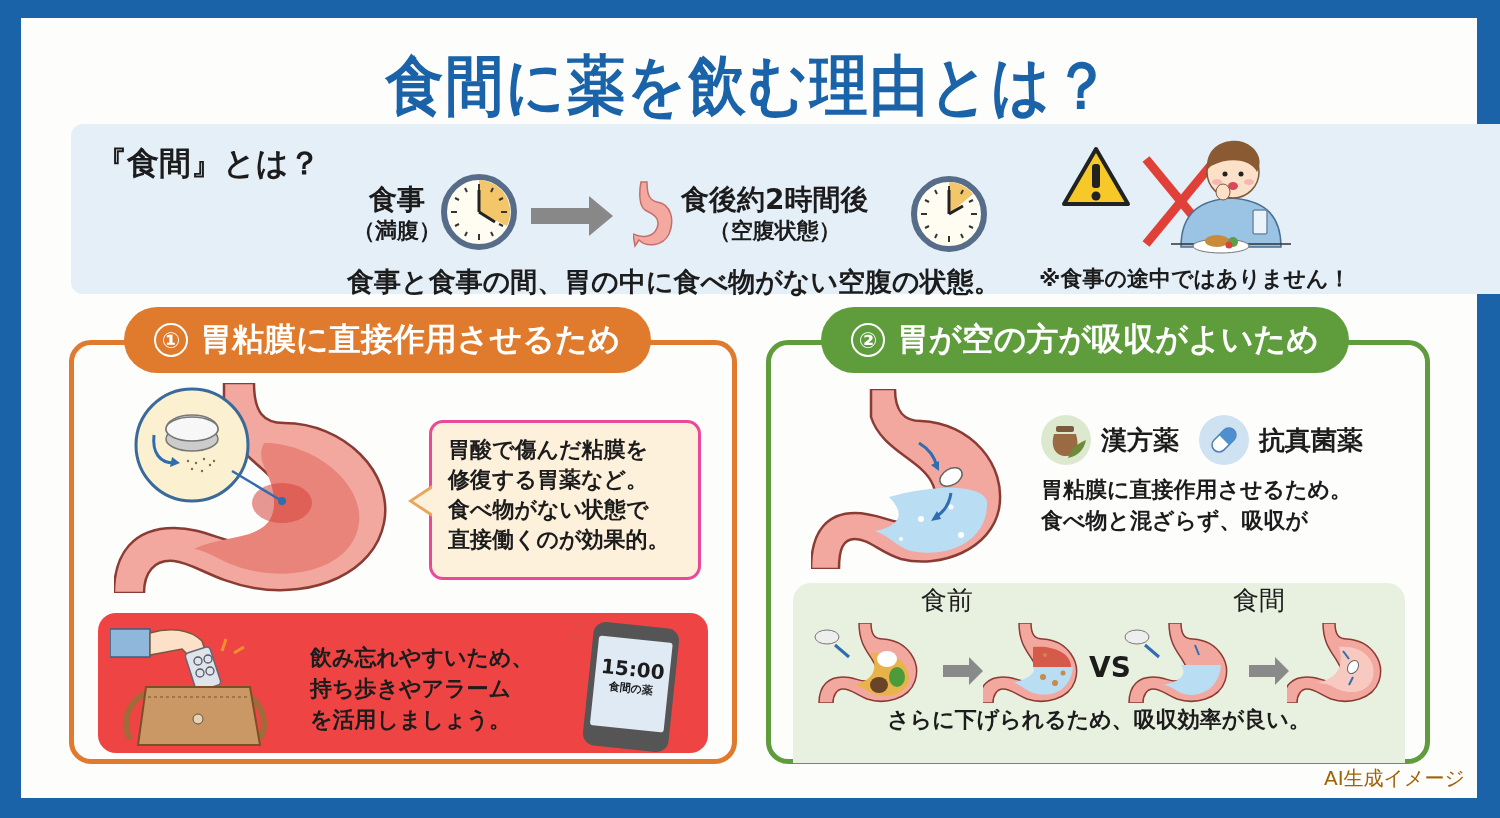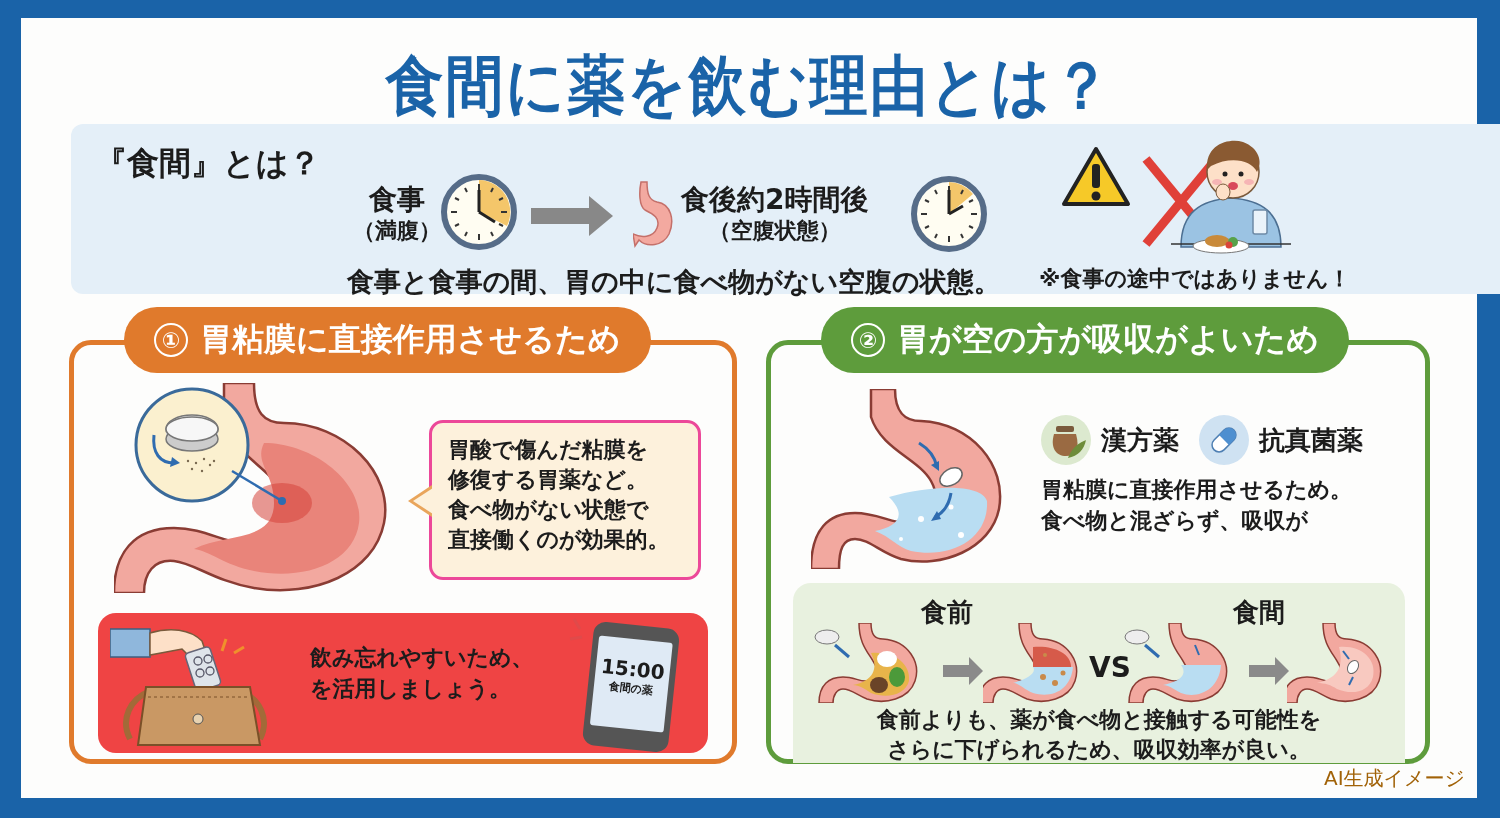--- a/index.html
+++ b/index.html
@@ -73,21 +73,21 @@
   .phone .time { font-size: 20px; font-weight: bold; margin-top: 18px; }
   .phone .lbl { font-size: 11px; font-weight: bold; }
 
   .kampo-row { position:absolute; left: 270px; top: 70px; display:flex; align-items:center; gap: 10px; font-size: 26px; font-weight:bold; }
   .med-circle { width: 50px; height: 50px; border-radius: 50%; display:flex; align-items:center; justify-content:center; }
   .green-desc { position:absolute; left: 270px; top: 130px; font-size: 22px; font-weight:bold; line-height: 1.4; }
   .compare-box {
     position:absolute; left: 22px; top: 238px; width: 612px; height: 180px;
     background: #e8f1df; border-radius: 18px 18px 0 0;
   }
-  .cmp-label { position:absolute; top: 12px; font-size: 26px; font-weight:bold; }
+  .cmp-label { position:absolute; top: 0; font-size: 26px; font-weight:normal; }
   .vs { position:absolute; left: 296px; top: 68px; font-size: 28px; font-weight:bold; }
   .cmp-desc { position:absolute; left: 0; right: 0; top: 122px; text-align:center; font-size: 22px; font-weight:bold; line-height: 1.38; }
   .small-arrow { position:absolute; width: 26px; height: 12px; background:#8a8a8a; }
   .small-arrow::after { content:""; position:absolute; right:-14px; top:-8px; border-left:14px solid #8a8a8a; border-top:14px solid transparent; border-bottom:14px solid transparent; }
   .credit { position:absolute; right: 12px; bottom: 6px; font-size: 20px; color:#a16207; }
   .mini { position:absolute; }
 </style>
 </head>
 <body>
 
@@ -243,20 +243,21 @@
         <path d="M36 68 L140 68 L150 126 L28 126 Z" fill="#c99864" stroke="#7a5028" stroke-width="2"></path>
         <path d="M38 78 L138 78" stroke="#7a5028" stroke-width="1" stroke-dasharray="3 3"></path>
         <circle cx="88" cy="100" r="5" fill="#e8d2b0" stroke="#555" stroke-width="1"></circle>
         <g stroke="#f0902c" stroke-width="3">
             <line x1="116" y1="20" x2="112" y2="32"></line>
             <line x1="124" y1="34" x2="134" y2="28"></line>
           </g>
       </svg>
       <div class="tip-text">
         <div>飲み忘れやすいため、</div>
+        <div>持ち歩きやアラーム</div>
         <div>を活用しましょう。</div>
       </div>
       <div class="phone">
         <div class="screen">
           <div class="time">15:00</div>
           <div class="lbl">食間の薬</div>
         </div>
       </div>
       <svg class="mini" style="left:470px; top:4px" width="24" height="30" viewBox="0 0 24 30">
         <g stroke="#e04a4a" stroke-width="3">
@@ -350,20 +351,19 @@
       <div class="small-arrow" style="left:456px; top:82px"></div>
       <svg class="mini" style="left:494px; top:40px" width="110" height="80" viewBox="0 0 110 80">
         <path d="M36 0 L48 0 C48 12 52 16 60 16 C86 18 98 40 92 58 C86 76 62 82 44 76 C34 72 28 66 20 66 C14 66 10 72 10 80 L-4 80 C-4 62 6 54 20 54 C30 54 36 58 42 58 C54 58 56 46 50 38 C44 28 36 20 36 0 Z" fill="#f2a89f" stroke="#8a3c34" stroke-width="1.5"></path>
         <path d="M52 24 C74 22 90 36 86 54 C82 70 64 72 50 66 C44 62 38 60 30 60 C48 56 58 46 52 24 Z" fill="#f8c9c0"></path>
         <ellipse cx="66" cy="44" rx="5" ry="7" fill="#fff" stroke="#666" transform="rotate(30 66 44)"></ellipse>
         <path d="M56 28 L62 36" stroke="#2f6cb0" stroke-width="2"></path>
         <path d="M66 54 L62 62" stroke="#2f6cb0" stroke-width="2"></path>
       </svg>
 
       <div class="cmp-desc">
-        <div>食前よりも、薬が食べ物と接触する可能性を</div>
         <div>さらに下げられるため、吸収効率が良い。</div>
       </div>
     </div>
   </div>
 
   <div class="credit">AI生成イメージ</div>
 </div>
 
 </body></html>

